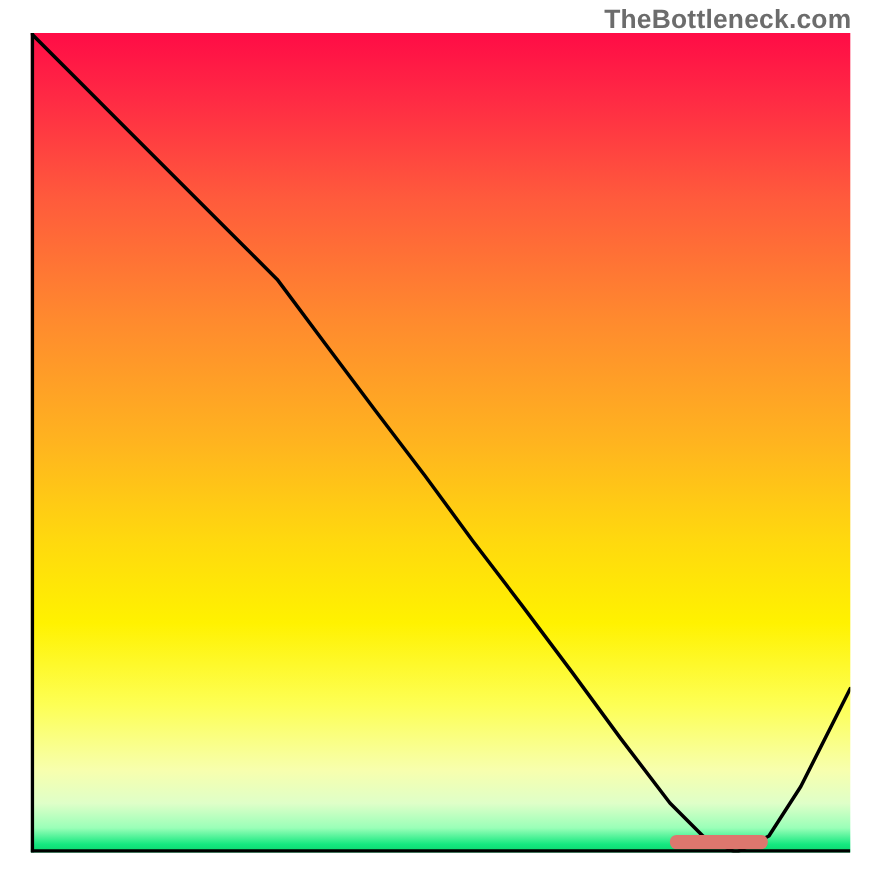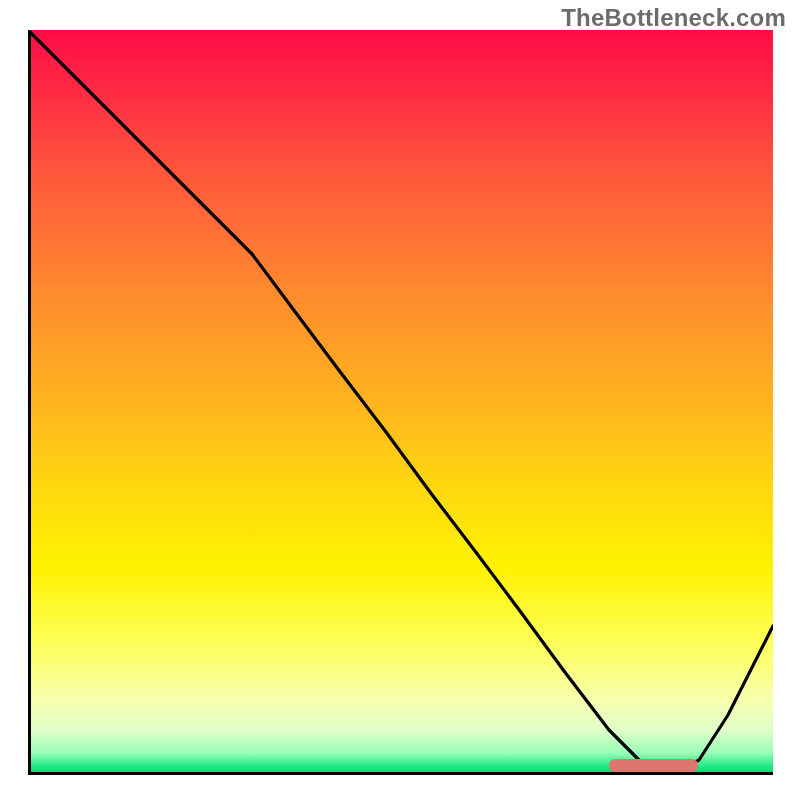--- a/index.html
+++ b/index.html
@@ -12,21 +12,21 @@
     overflow: hidden;
   }
   .wrap {
     position: relative;
     width: 800px;
     height: 800px;
   }
   .watermark {
     position: absolute;
     top: 4px;
-    right: 14px;
+    right: 26px;
     font-size: 24px;
     font-weight: 600;
     color: #6c6c6c;
     letter-spacing: 0.2px;
     z-index: 10;
   }
   .plot {
     position: absolute;
     left: 28px;
     top: 30px;

